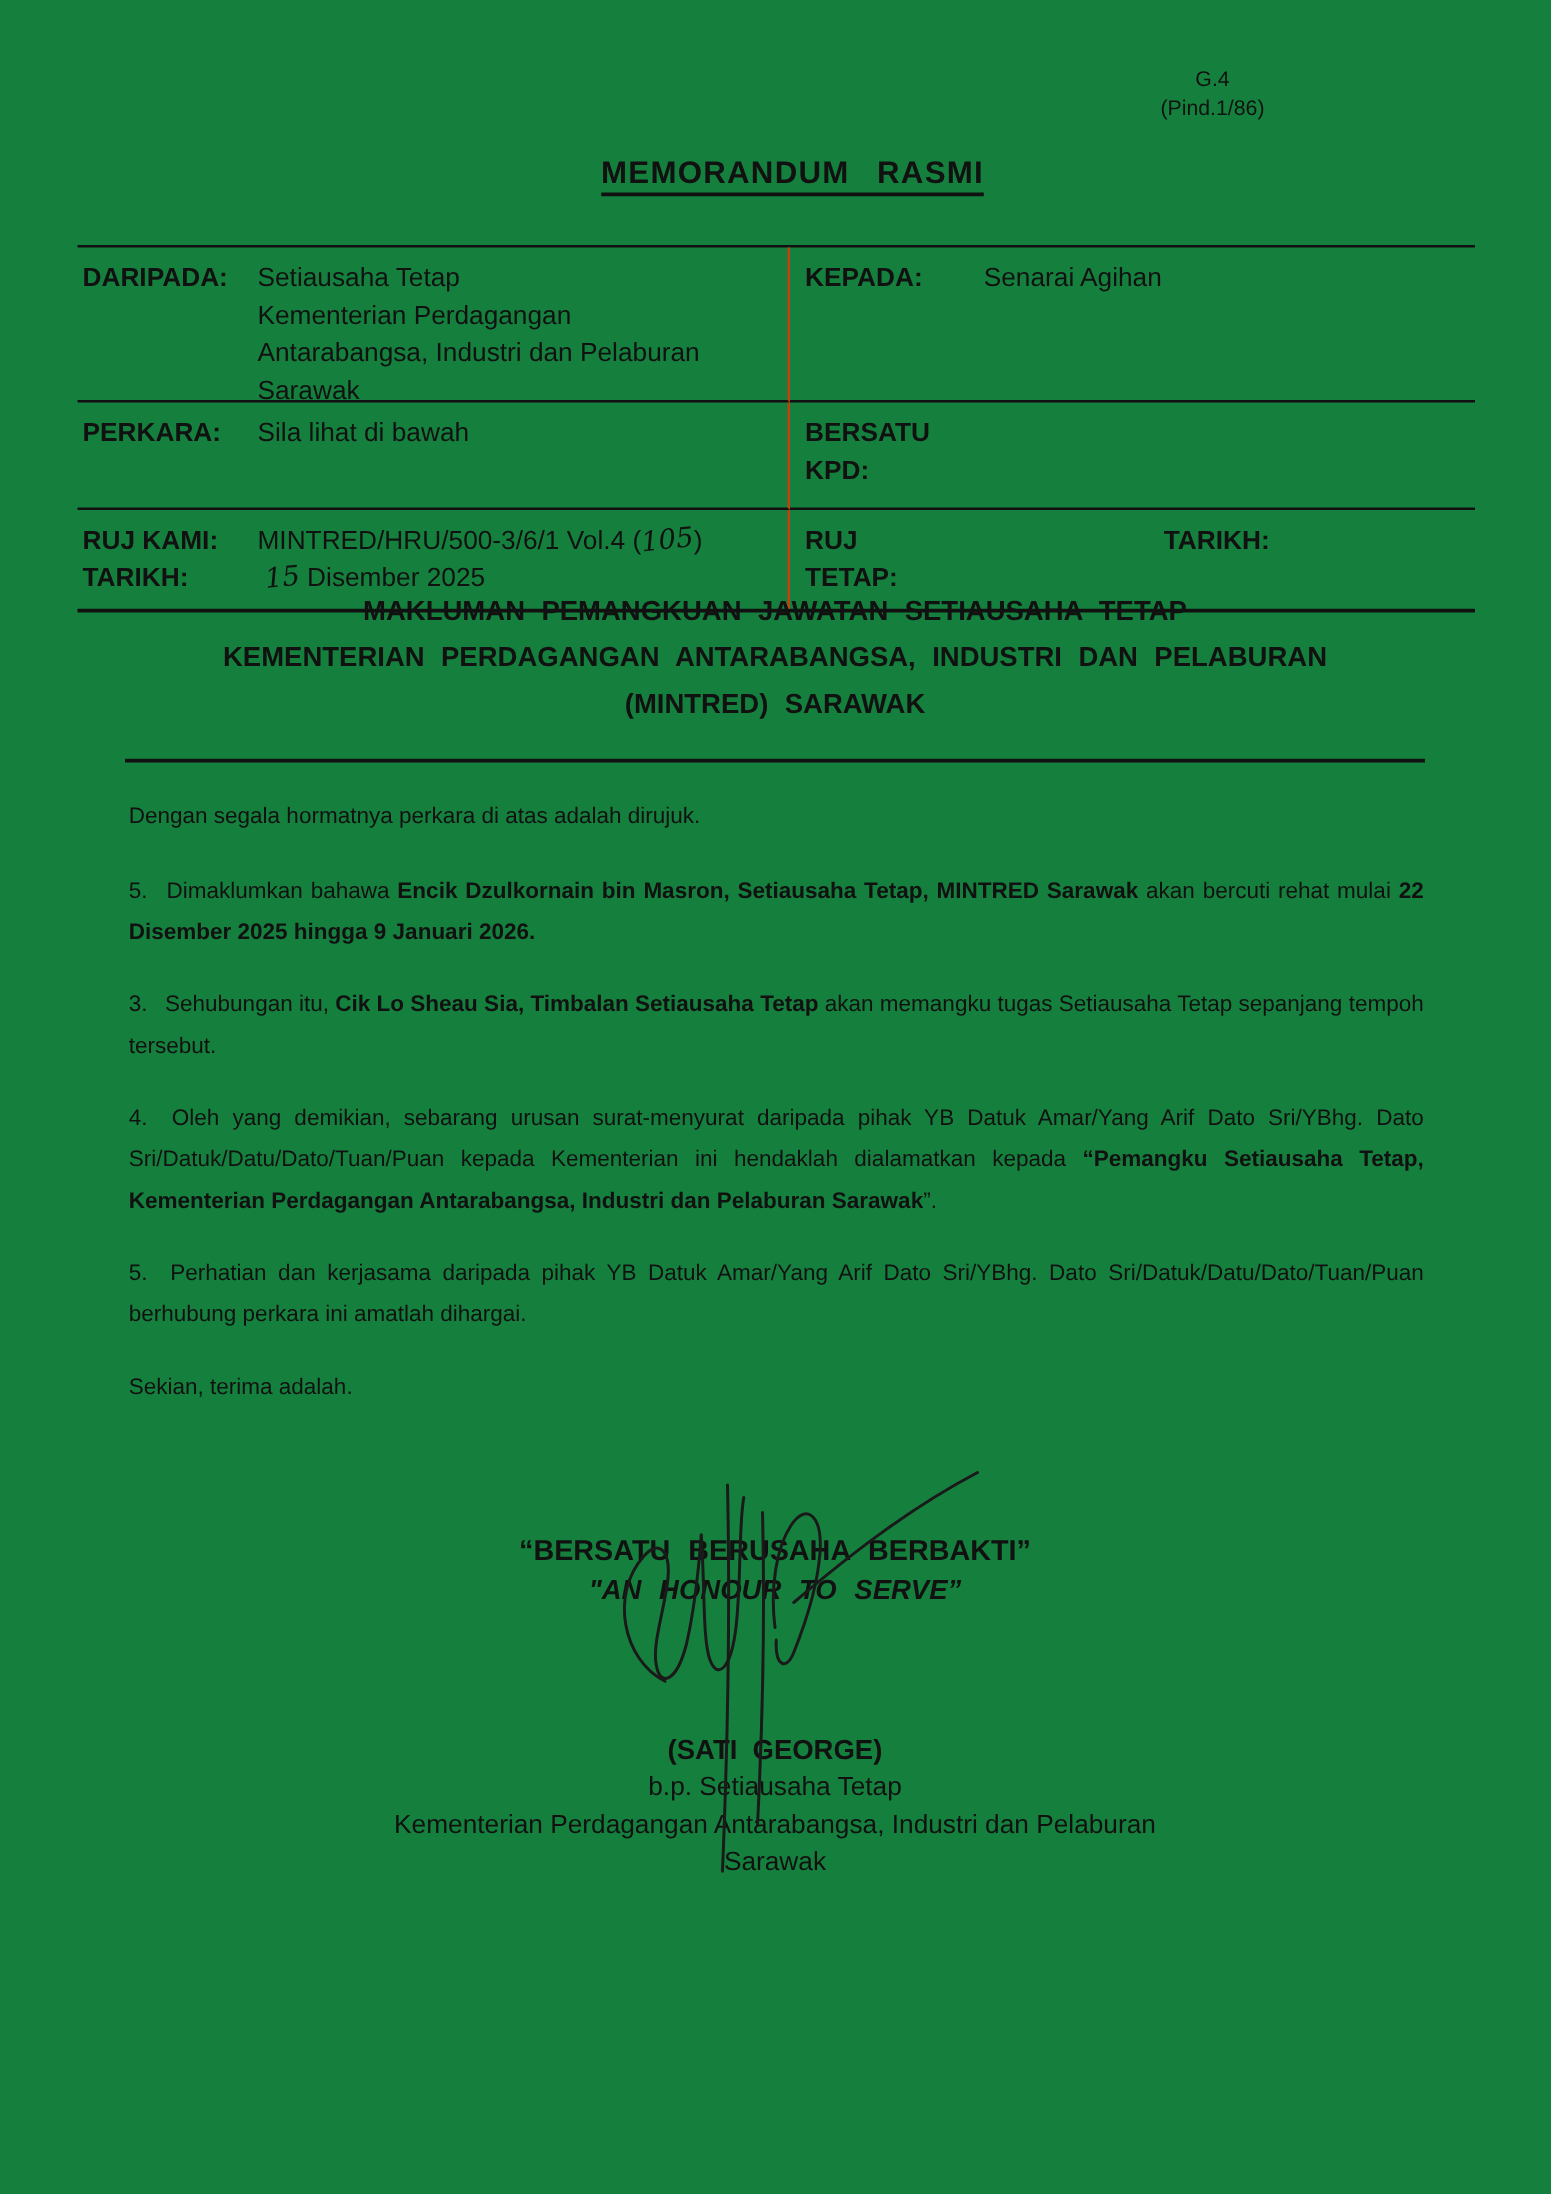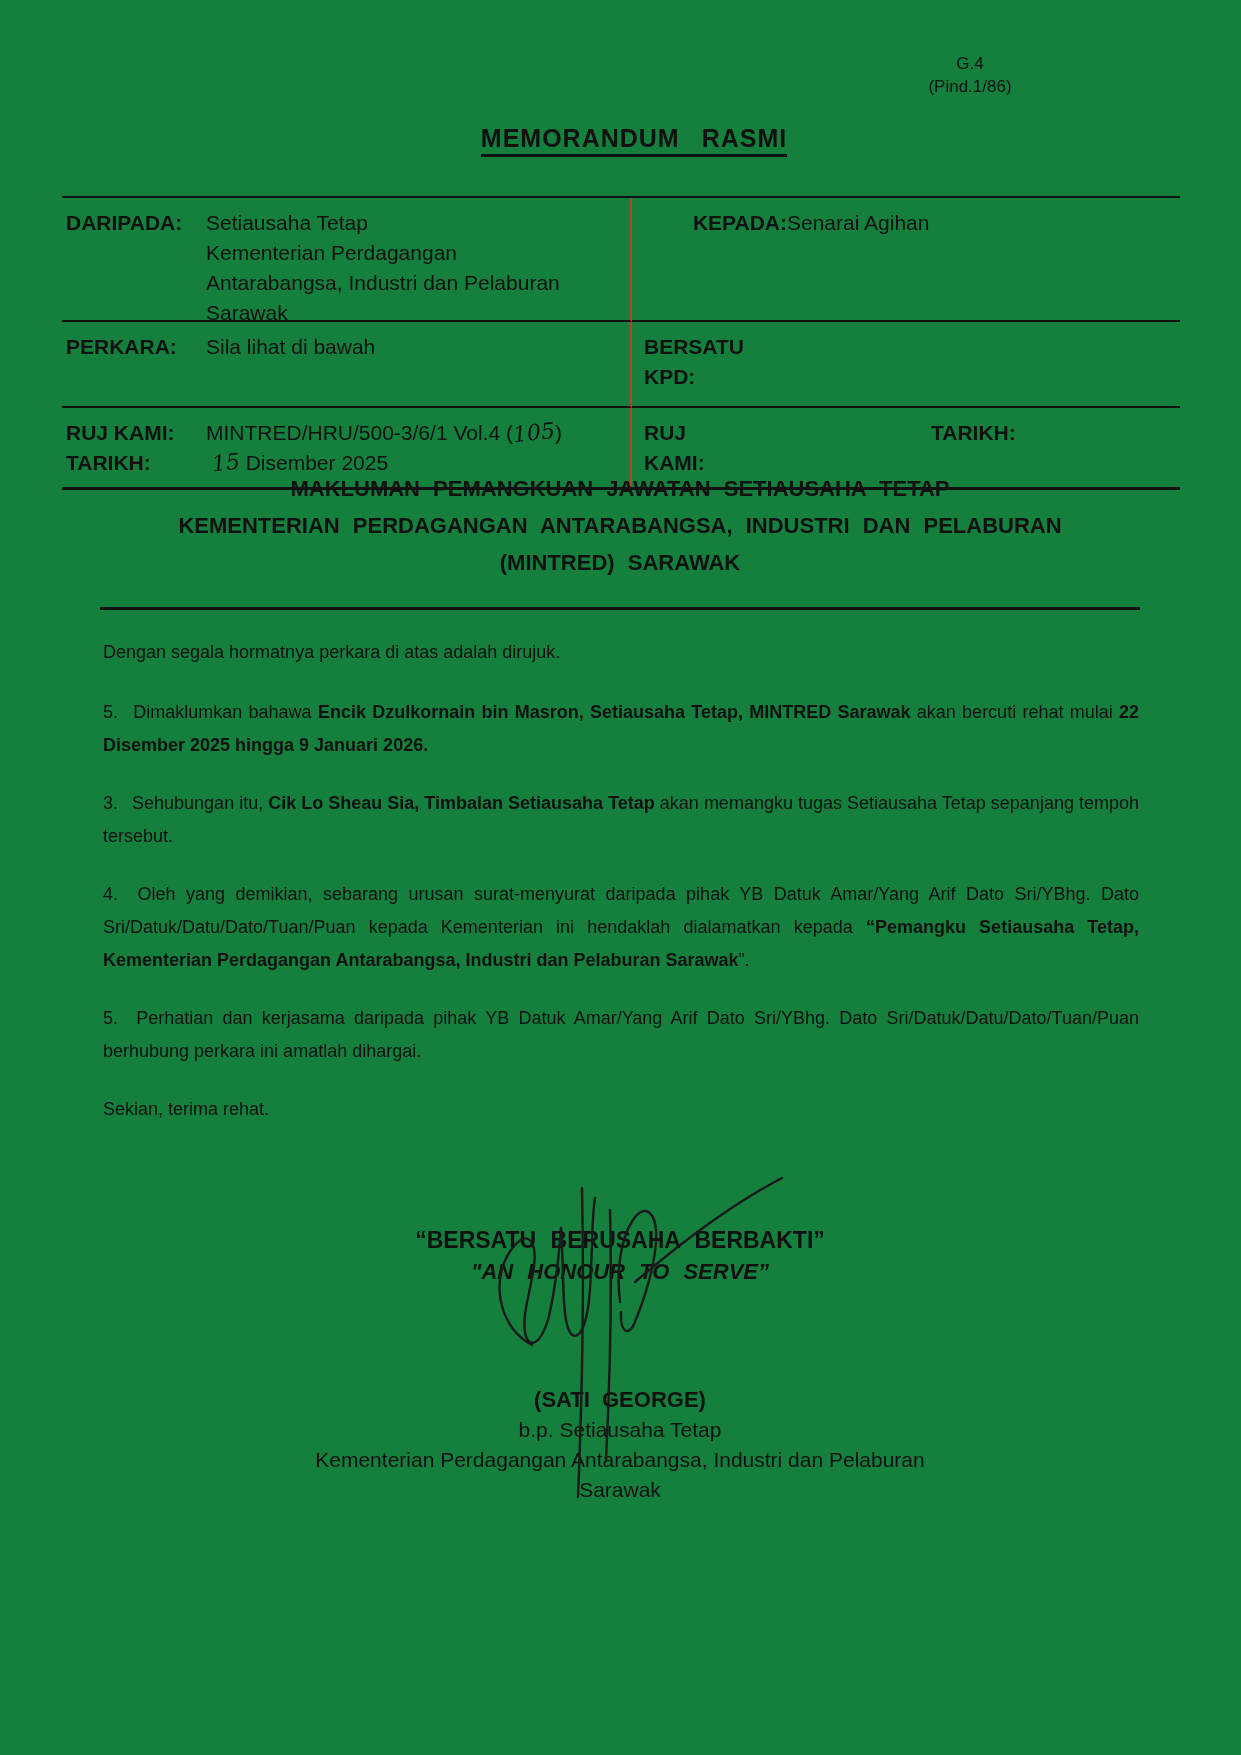--- a/index.html
+++ b/index.html
@@ -33,21 +33,21 @@
     border-top:2px solid #111;border-bottom:3px solid #111;
     font-size:21px;line-height:30px;
     box-sizing:border-box;
   }
   .cell{box-sizing:border-box;padding:10px 6px 6px 4px;}
   .cell.left{border-right:2px solid #c2410c;}
   .cell.r1{border-bottom:2px solid #111;}
   .cell.r2{border-bottom:2px solid #111;}
   .cell .inner{display:flex;align-items:flex-start;}
   .lbl{font-weight:bold;flex:0 0 140px;}
-  .lbl.right-col{flex:0 0 143px;text-align:right;}
+  .lbl.right-col{flex:0 0 143px;}
   .cell.rightcell{padding-left:12px;}
   .val{flex:1;}
   .hand{
     font-family:"DejaVu Serif",serif;font-style:italic;
     display:inline-block;transform:rotate(-6deg);font-size:22px;
   }
   .ruj-row{display:flex;}
   .ruj-right-wrap{display:flex;}
   .ruj-right-wrap .tuan{flex:0 0 287px;font-weight:bold;}
   .ruj-right-wrap .tarikh-r{font-weight:bold;}
@@ -142,40 +142,40 @@
       <div class="ruj-row">
         <span class="lbl">TARIKH:</span>
         <span class="val">&nbsp;<span class="hand">15</span> <span>Disember 2025</span></span>
       </div>
     </div>
 
     <div class="cell rightcell">
       <div class="ruj-right-wrap">
         <span class="tuan">
           <span>RUJ</span><br>
-          <span>KAMI:</span>
+          <span>TETAP:</span>
         </span>
         <span class="tarikh-r">TARIKH:</span>
       </div>
     </div>
   </div>
 
   <div class="subject">
     <div>MAKLUMAN PEMANGKUAN JAWATAN SETIAUSAHA TETAP</div>
     <div>KEMENTERIAN PERDAGANGAN ANTARABANGSA, INDUSTRI DAN PELABURAN</div>
     <div>(MINTRED) SARAWAK</div>
   </div>
 
   <div class="body-text">
     <p class="first"><span>Dengan segala hormatnya perkara di atas adalah dirujuk.</span></p>
     <p><span>5.  Dimaklumkan bahawa </span><b>Encik Dzulkornain bin Masron, Setiausaha Tetap, MINTRED Sarawak</b><span> akan bercuti rehat mulai </span><b>22 Disember 2025 hingga 9 Januari 2026.</b></p>
     <p><span>3.  Sehubungan itu, </span><b>Cik Lo Sheau Sia, Timbalan Setiausaha Tetap</b><span> akan memangku tugas Setiausaha Tetap sepanjang tempoh tersebut.</span></p>
     <p><span>4.  Oleh yang demikian, sebarang urusan surat-menyurat daripada pihak YB Datuk Amar/Yang Arif Dato Sri/YBhg. Dato Sri/Datuk/Datu/Dato/Tuan/Puan kepada Kementerian ini hendaklah dialamatkan kepada </span><b>“Pemangku Setiausaha Tetap, Kementerian Perdagangan Antarabangsa, Industri dan Pelaburan Sarawak</b><span>”.</span></p>
     <p><span>5.  Perhatian dan kerjasama daripada pihak YB Datuk Amar/Yang Arif Dato Sri/YBhg. Dato Sri/Datuk/Datu/Dato/Tuan/Puan berhubung perkara ini amatlah dihargai.</span></p>
-    <p><span>Sekian, terima rehat.</span></p>
+    <p><span>Sekian, terima adalah.</span></p>
   </div>
 
   <div class="motto">
     <div class="m1">“BERSATU BERUSAHA BERBAKTI”</div>
     <div class="m2">"AN HONOUR TO SERVE”</div>
   </div>
 
   <div class="signoff">
     <div class="name">(SATI GEORGE)</div>
     <div>b.p.  Setiausaha Tetap</div>

